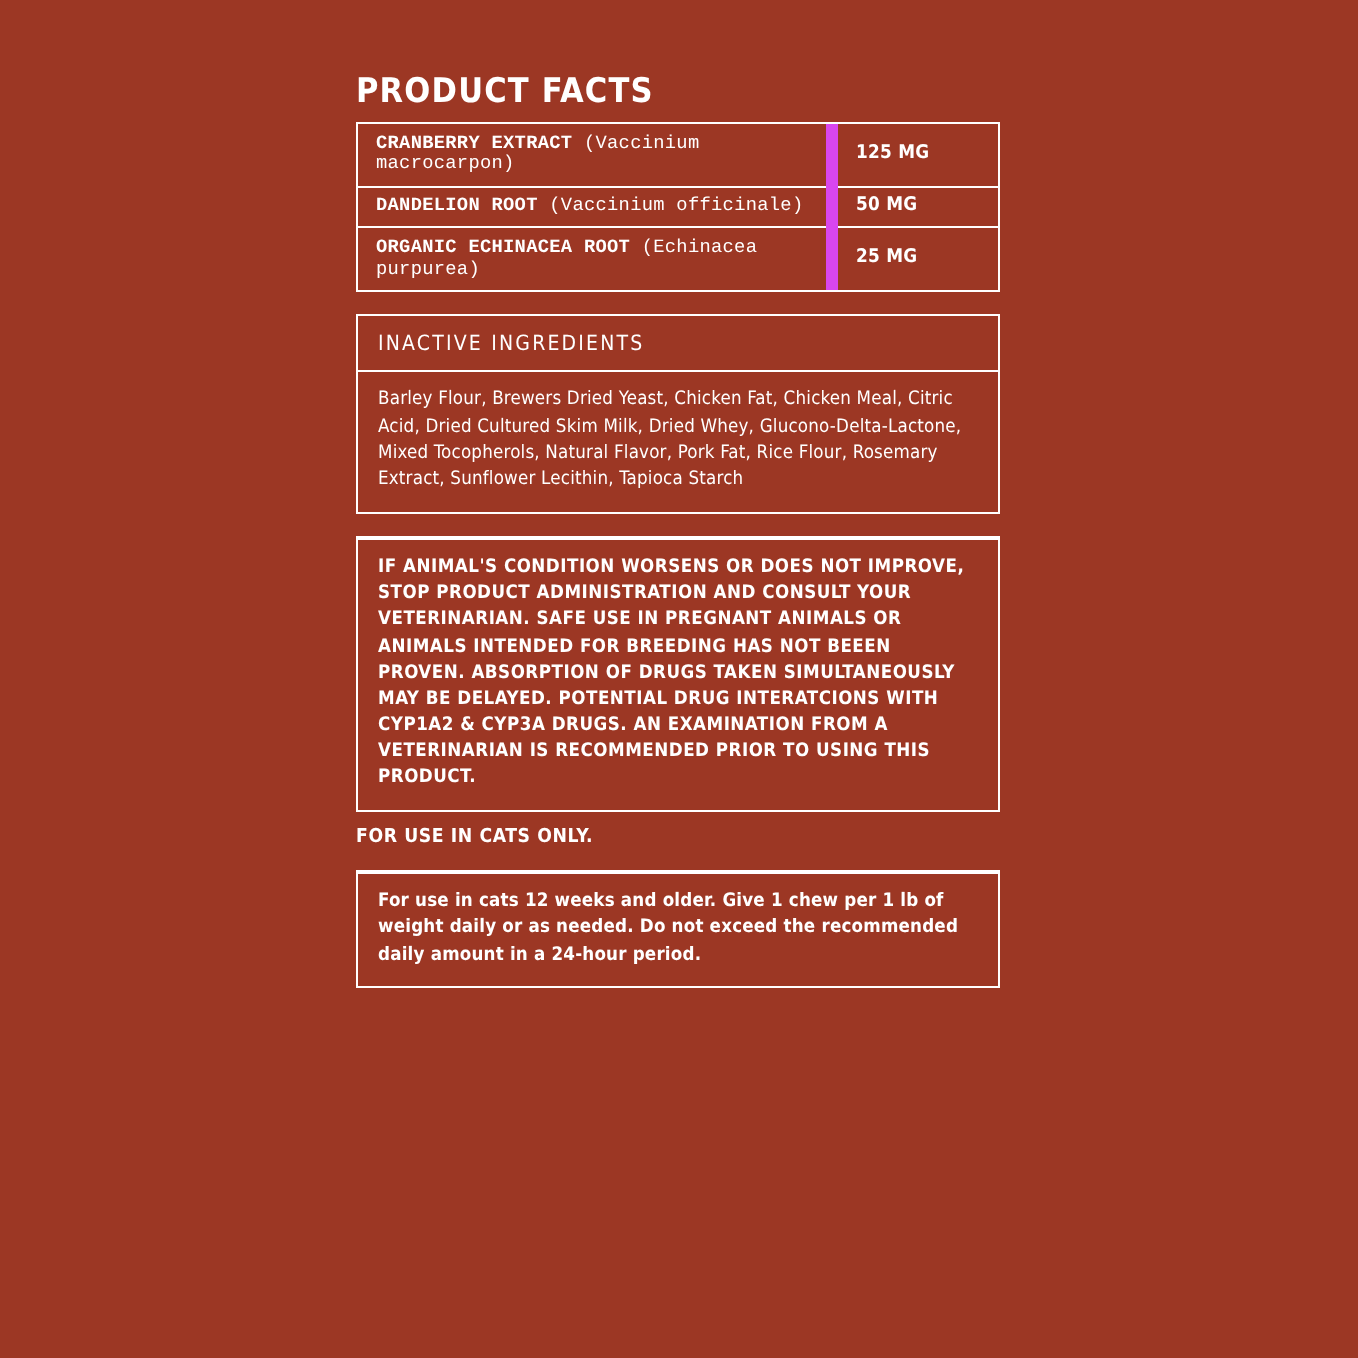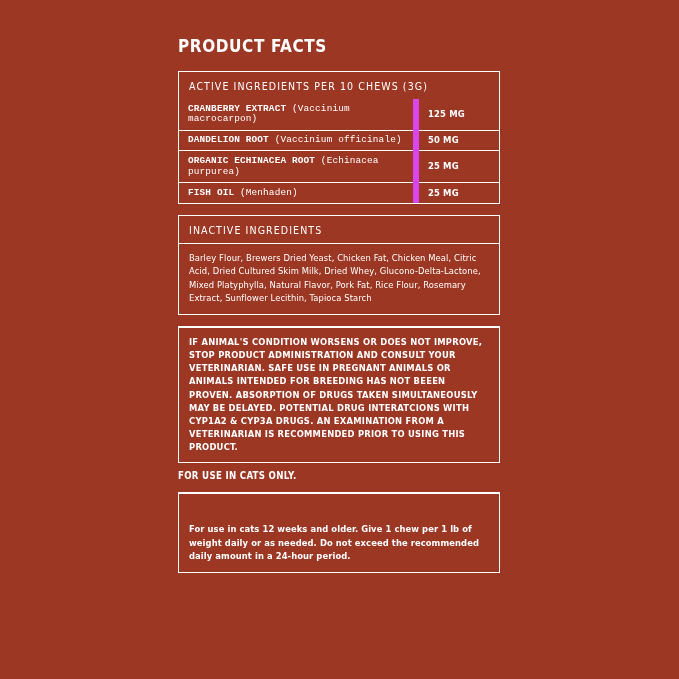--- a/index.html
+++ b/index.html
@@ -23,21 +23,21 @@
   .content {
     position: absolute;
     left: 178px;
     top: 36px;
     width: 322px;
   }
   .title {
     font-size: 17px;
     font-weight: bold;
     letter-spacing: 0.6px;
-    margin-bottom: 15px;
+    margin-bottom: 5px;
     color: #ffffff;
     text-transform: uppercase;
   }
   .box {
     border: 1px solid #ffffff;
     margin-bottom: 11px;
     box-sizing: border-box;
   }
   .box-head {
     font-size: 10.5px;
@@ -106,55 +106,50 @@
 </style>
 </head>
 <body style="background: rgb(156, 55, 36);">
 
 <div class="page">
   <div class="content">
 
     <div class="title">PRODUCT FACTS</div>
 
     <div class="box">
-      <div class="box-head">ACTIVE INGREDIENTS PER 10 CHEWS (3G)</div>
       <table class="facts">
         <tbody>
           <tr>
             <td class="name"><span>Cranberry Extract</span><span class="latin"> (Vaccinium macrocarpon)</span></td>
             <td class="amount">125 mg</td>
           </tr>
           <tr>
             <td class="name"><span>Dandelion Root</span><span class="latin"> (Vaccinium officinale)</span></td>
             <td class="amount">50 mg</td>
           </tr>
           <tr>
             <td class="name"><span>Organic Echinacea Root</span><span class="latin"> (Echinacea purpurea)</span></td>
             <td class="amount">25 mg</td>
           </tr>
-          <tr>
-            <td class="name"><span>Fish Oil</span><span class="latin"> (Menhaden)</span></td>
-            <td class="amount">25 mg</td>
-          </tr>
         </tbody>
       </table>
     </div>
 
     <div class="box">
       <div class="box-head">INACTIVE INGREDIENTS</div>
       <div class="rule"></div>
-      <div class="body-text" style="padding-top:7px;">Barley Flour, Brewers Dried Yeast, Chicken Fat, Chicken Meal, Citric Acid, Dried Cultured Skim Milk, Dried Whey, Glucono-Delta-Lactone, Mixed Platyphylla, Natural Flavor, Pork Fat, Rice Flour, Rosemary Extract, Sunflower Lecithin, Tapioca Starch</div>
+      <div class="body-text" style="padding-top:7px;">Barley Flour, Brewers Dried Yeast, Chicken Fat, Chicken Meal, Citric Acid, Dried Cultured Skim Milk, Dried Whey, Glucono-Delta-Lactone, Mixed Tocopherols, Natural Flavor, Pork Fat, Rice Flour, Rosemary Extract, Sunflower Lecithin, Tapioca Starch</div>
     </div>
 
     <div class="box">
       <div class="rule"></div>
       <div class="body-text caps" style="padding-top:7px;">IF ANIMAL'S CONDITION WORSENS OR DOES NOT IMPROVE, STOP PRODUCT ADMINISTRATION AND CONSULT YOUR VETERINARIAN. SAFE USE IN PREGNANT ANIMALS OR ANIMALS INTENDED FOR BREEDING HAS NOT BEEEN PROVEN. ABSORPTION OF DRUGS TAKEN SIMULTANEOUSLY MAY BE DELAYED. POTENTIAL DRUG INTERATCIONS WITH CYP1A2 &amp; CYP3A DRUGS. AN EXAMINATION FROM A VETERINARIAN IS RECOMMENDED PRIOR TO USING THIS PRODUCT.</div>
     </div>
 
     <div class="standalone-note">FOR USE IN CATS ONLY.</div>
 
     <div class="box">
       <div class="rule"></div>
-      <div class="body-text bold" style="padding-top:7px;margin-top:21px;">For use in cats 12 weeks and older. Give 1 chew per 1 lb of weight daily or as needed. Do not exceed the recommended daily amount in a 24-hour period.</div>
+      <div class="body-text bold" style="padding-top:7px;">For use in cats 12 weeks and older. Give 1 chew per 1 lb of weight daily or as needed. Do not exceed the recommended daily amount in a 24-hour period.</div>
     </div>
 
   </div>
 </div>
 
 </body></html>

